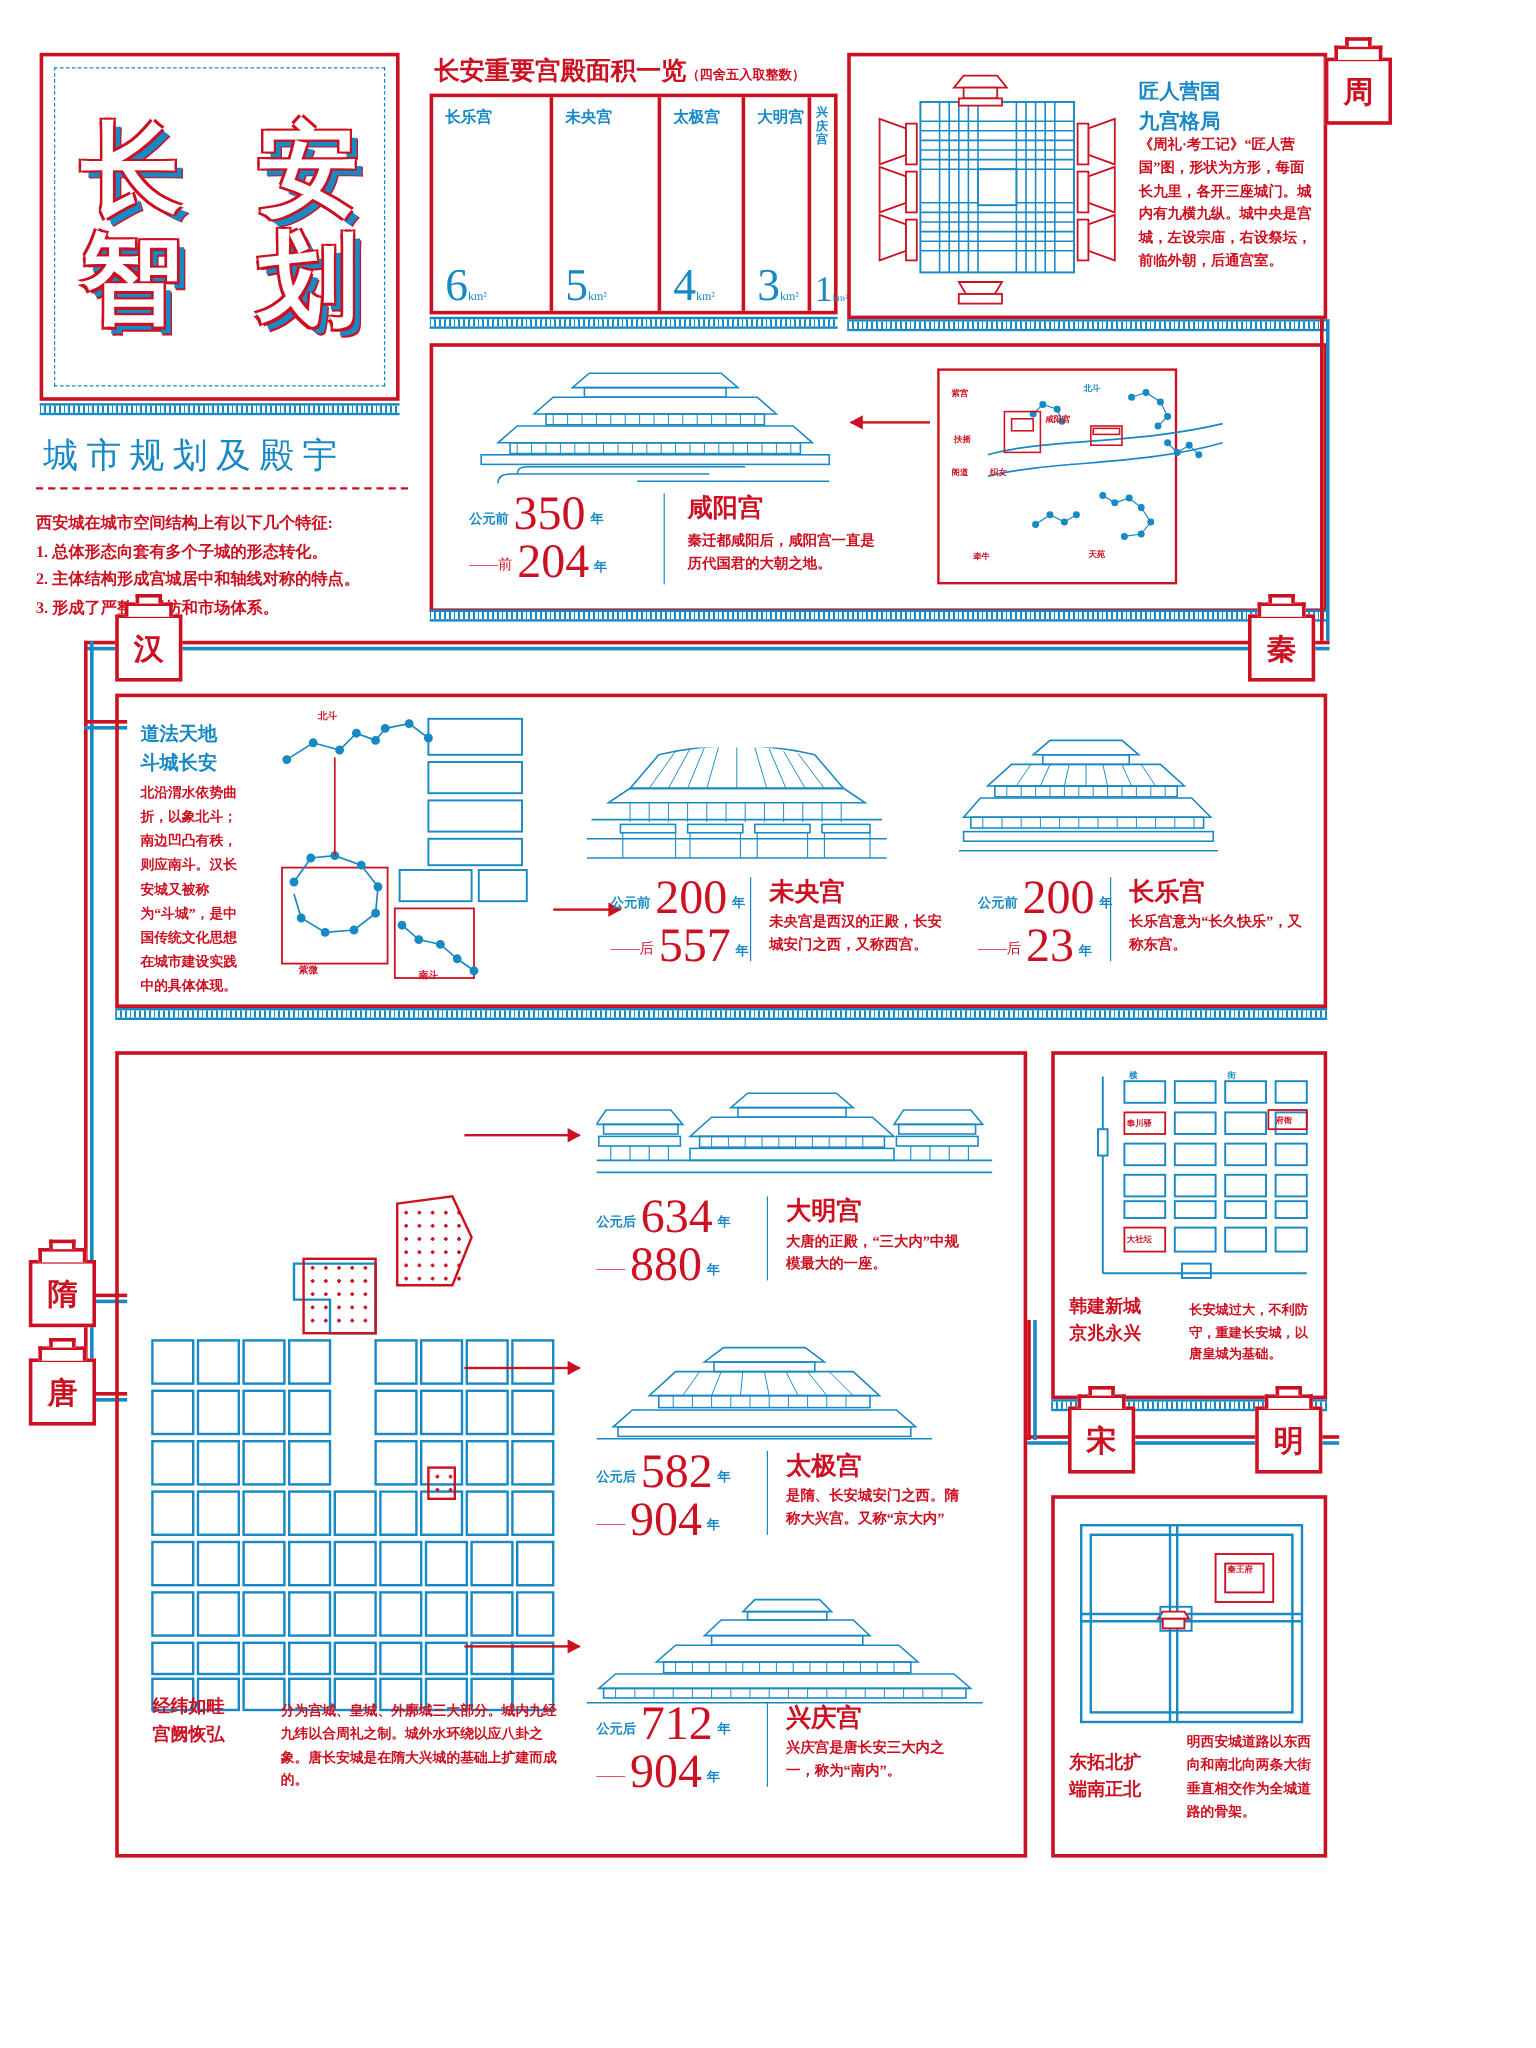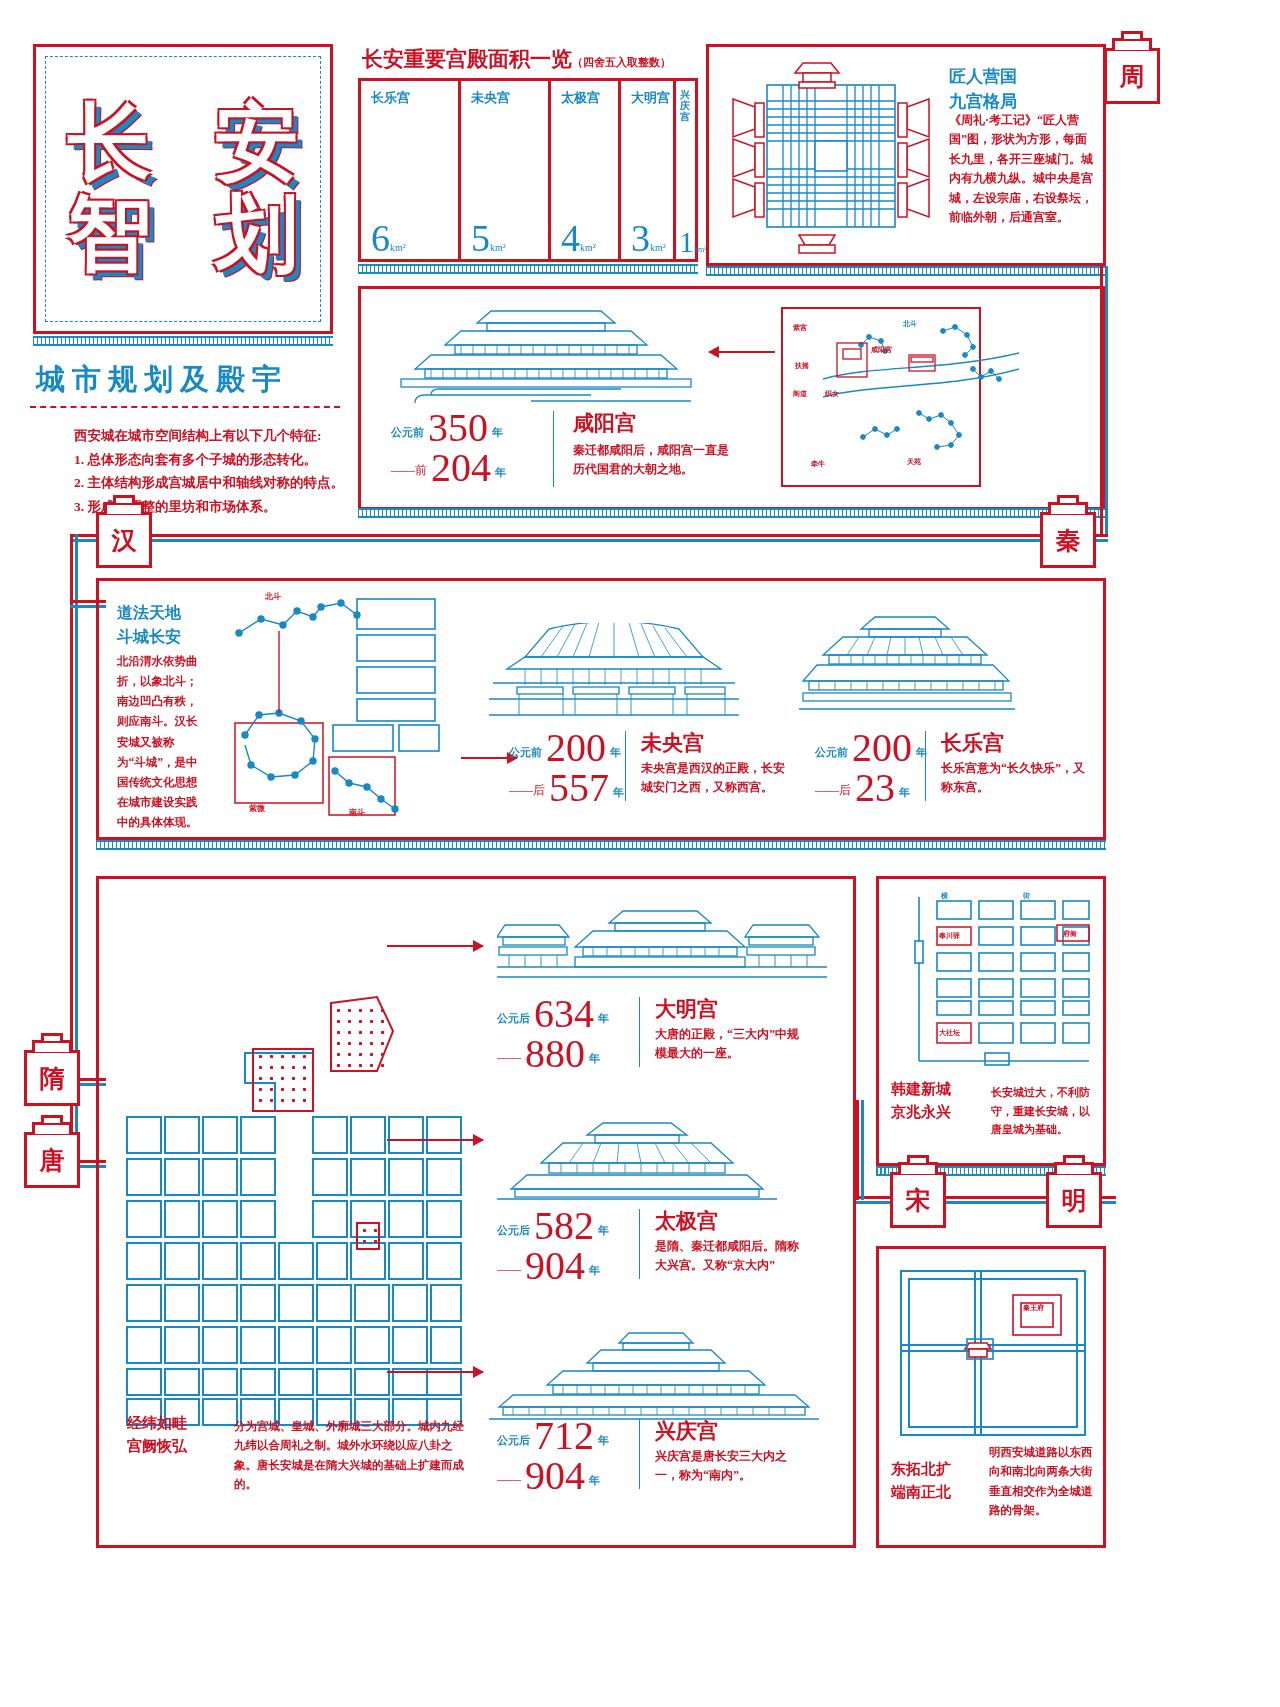--- a/index.html
+++ b/index.html
@@ -35,29 +35,29 @@
   .tchar{
     width:50%; text-align:center; font-size:84px; line-height:1.08;
     font-weight:bold; color:#ffffff;
     text-shadow:
       -2px -2px 0 #cc1122, 2px -2px 0 #cc1122, -2px 2px 0 #cc1122, 2px 2px 0 #cc1122,
       6px 6px 0 #1789c4, 7px 7px 0 #cc1122;
   }
   #title-stripe { left:33px; top:336px; width:300px; }
   #subtitle {
     position:absolute; left:36px; top:360px; width:300px;
-    font-size:29px; letter-spacing:7px; color:#1789c4; font-weight:bold;
+    font-size:29px; letter-spacing:7px; color:#1789c4; font-weight:normal;
   }
   #title-rule{ position:absolute; left:30px; top:406px; width:310px; height:0;
     border-top:2px dashed #cc1122; }
   #desc{
     position:absolute; left:30px; top:424px; width:318px;
     font-size:13.5px; line-height:1.75; color:#cc1122; font-weight:bold;
   }
-  #desc div{ white-space:nowrap;margin-left:44px; }
+  #desc div{ white-space:nowrap; }
 
   
   #area-title{
     position:absolute; left:362px; top:45px;
     font-size:21px; font-weight:bold; color:#cc1122; white-space:nowrap;
   }
   #area-title small{ font-size:11px; }
   #table-wrap{ left:358px; top:78px; width:340px; height:184px; }
   #table-wrap .tcol{
     position:absolute; top:0; bottom:0; border-right:3px solid #cc1122;
@@ -798,21 +798,21 @@
       <span class="date-suf">年</span>
     </div>
     <div class="date-line" style="margin-top:2px;">
       <span class="date-dash">——</span>
       <span class="date-num">904</span>
       <span class="date-suf">年</span>
     </div>
   </div>
   <div class="vsep" style="left:540px;top:330px;height:70px;"></div>
   <div class="pal-name" style="position:absolute;left:556px;top:328px;">太极宫</div>
-  <div class="pal-desc" style="position:absolute;left:556px;top:358px;width:150px;">是隋、秦迁都咸阳后。隋称大兴宫。又称“京大内”</div>
+  <div class="pal-desc" style="position:absolute;left:556px;top:358px;width:150px;">是隋、长安城安门之西。隋称大兴宫。又称“京大内”</div>
 
   <svg width="330" height="90" style="position:absolute;left:390px;top:452px;">
     <g stroke="#1789c4" stroke-width="1.3" fill="none">
       <path d="M140 2 L194 2 L204 12 L130 12 Z"></path>
         <rect x="134" y="12" width="66" height="7"></rect>
       <path d="M112 19 L222 19 L236 32 L98 32 Z"></path>
         <rect x="104" y="32" width="126" height="8"></rect>
       <path d="M74 40 L260 40 L276 54 L58 54 Z"></path>
       <rect x="64" y="54" width="206" height="9"></rect>
       <g stroke-width="0.8">

